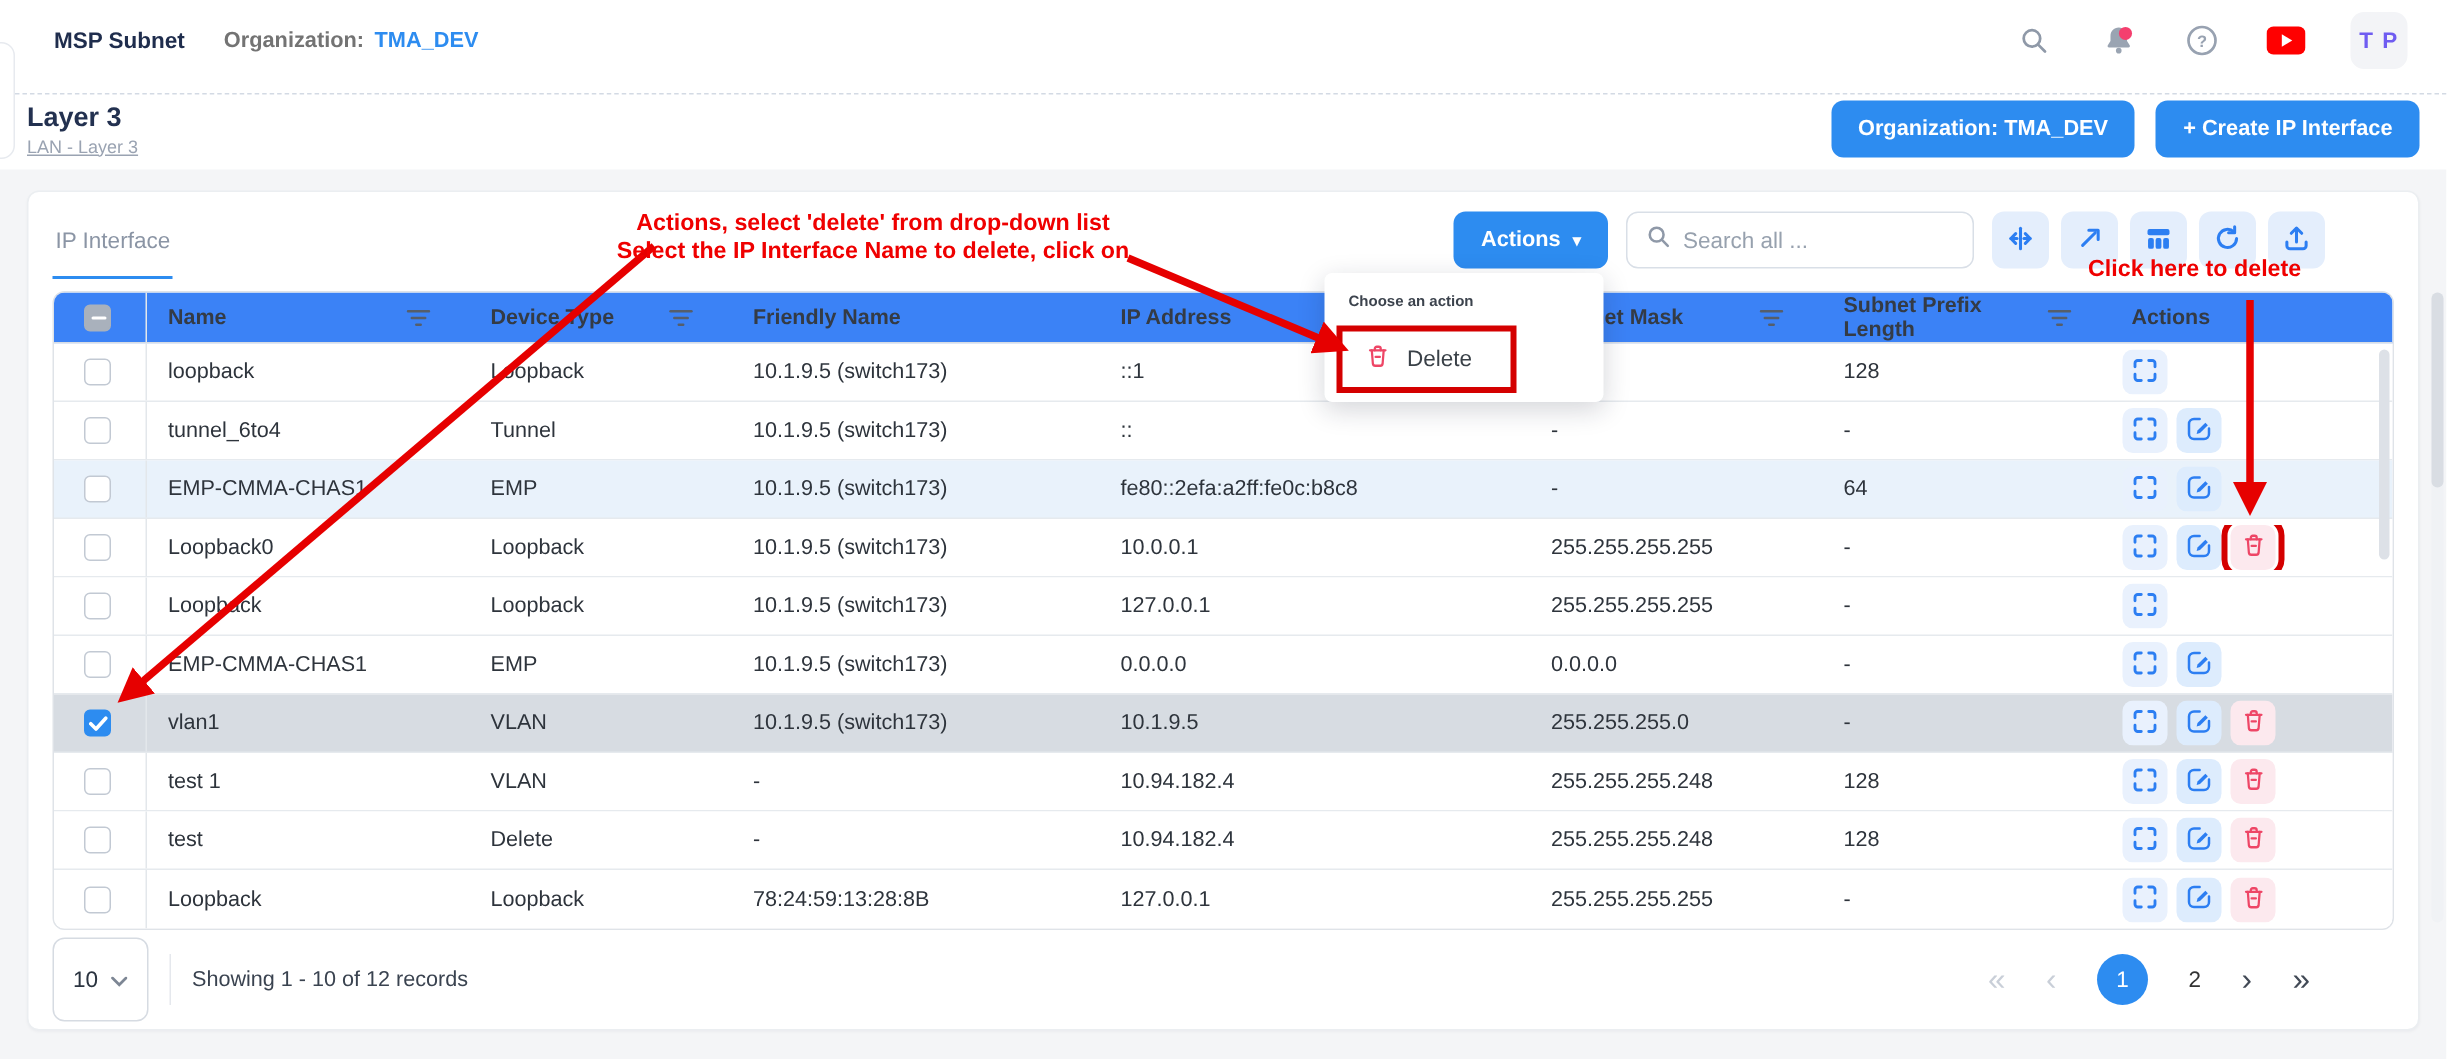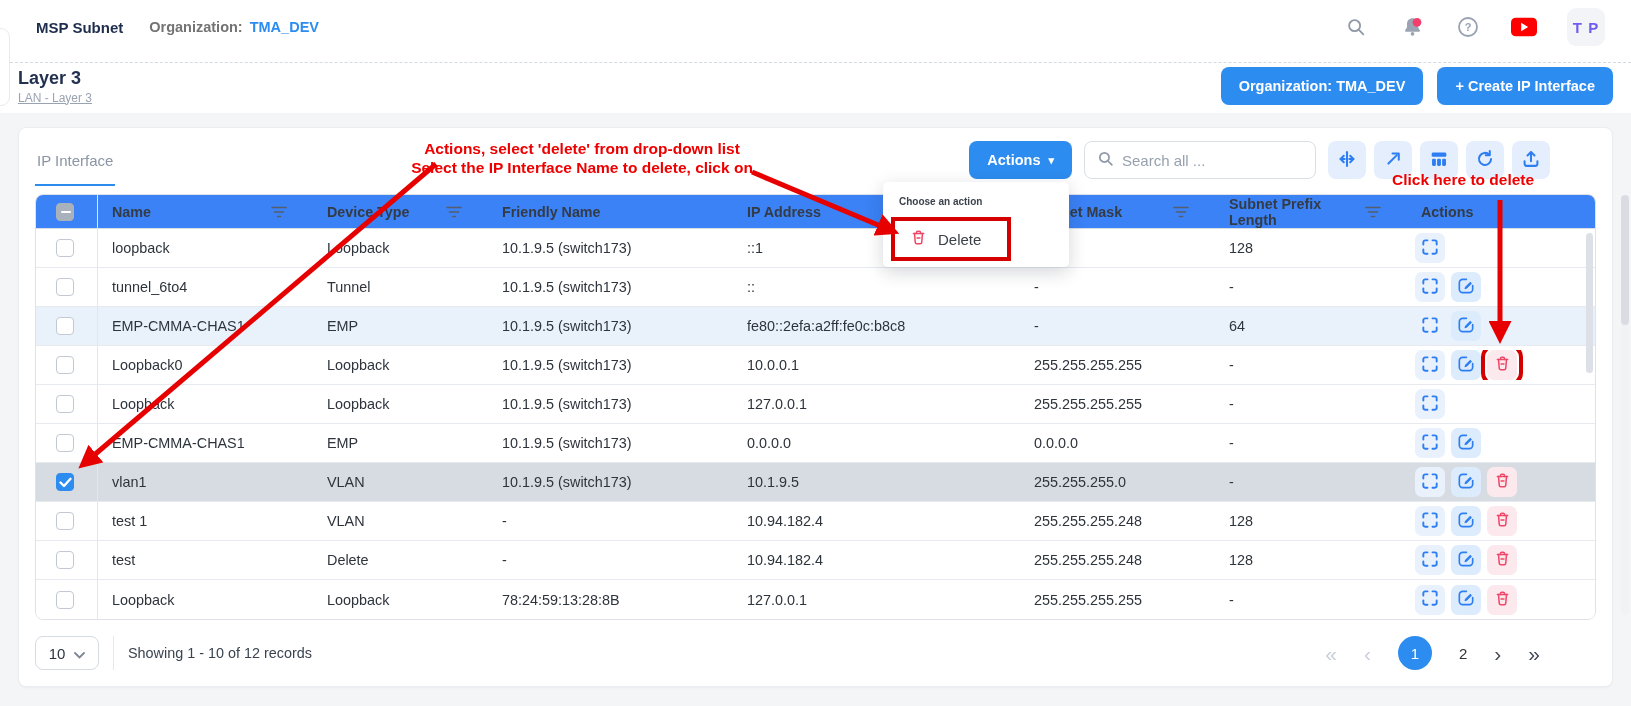--- a/index.html
+++ b/index.html
@@ -98,21 +98,21 @@
   }
   .dd-title{ font-size:10px; font-weight:bold; color:#3c434d; padding:4px 16px 10px 16px;}
   .dd-item{
     display:inline-flex; align-items:center; gap:10px; font-size:15px; color:#3a4148;
     padding:7px 26px 7px 14px; margin:4px 0 0 12px; cursor:pointer;
   }
   .dd-item.boxed{ outline:4px solid #d40000; outline-offset:0px;}
   
   .card-foot{ display:flex; align-items:center; height:46px; margin-top:10px;}
   .pagesize{
-    width:64px; height:34px; border:1px solid #d6dbe2; border-radius:8px; background:#fff;
+    width:64px; height:56px; border:1px solid #d6dbe2; border-radius:8px; background:#fff;
     display:flex; align-items:center; justify-content:center; gap:9px;
     font-size:15px; color:#2b3440; cursor:pointer; font-family:inherit;
   }
   .foot-div{ width:1px; height:34px; background:#e5e8ed; margin:0 14px;}
   .showing{ font-size:14.4px; color:#3a4350;}
   .pagination{ margin-left:auto; margin-right:56px; display:flex; align-items:center; gap:27px;}
   .pg{ font-size:21px; line-height:1; color:#424a56; cursor:pointer; background:none; border:none; font-family:inherit;}
   .pg.disabled{ color:#c9cfd8;}
   .pg.num{ font-size:15px; color:#333;}
   .pg.active{

